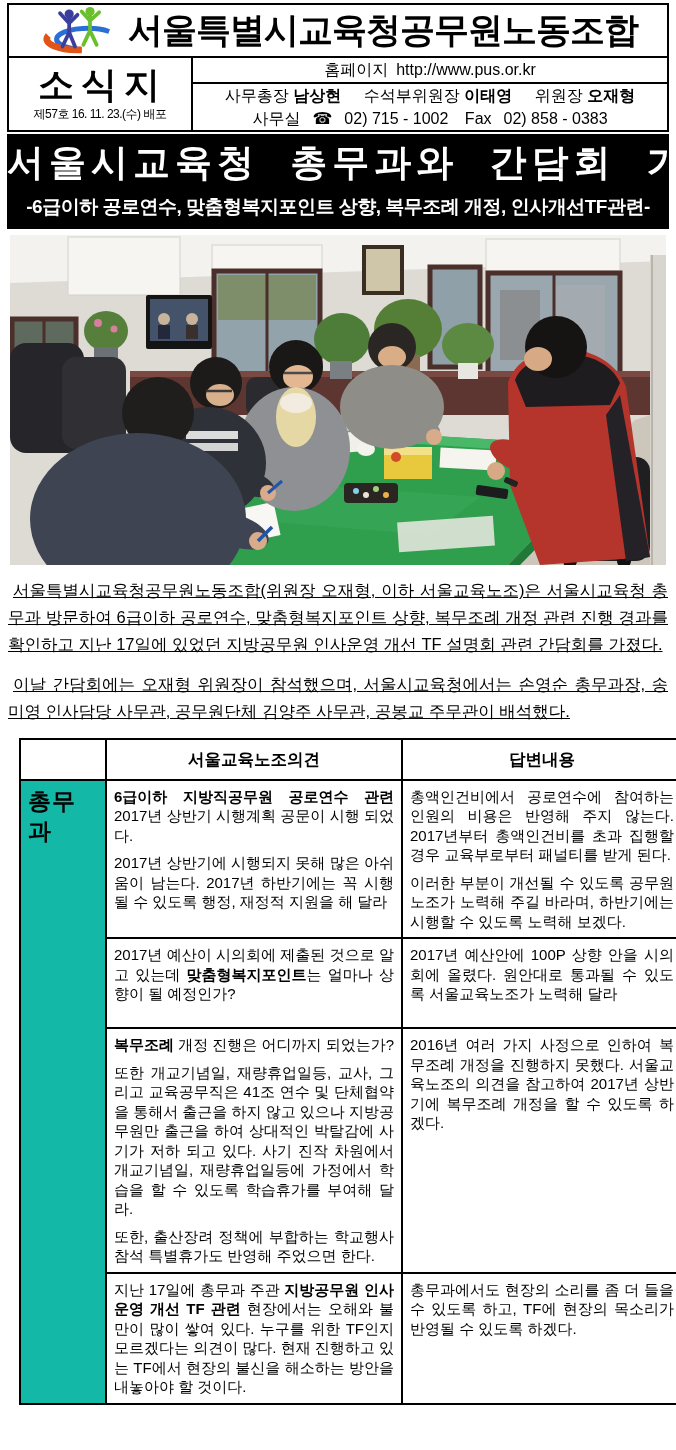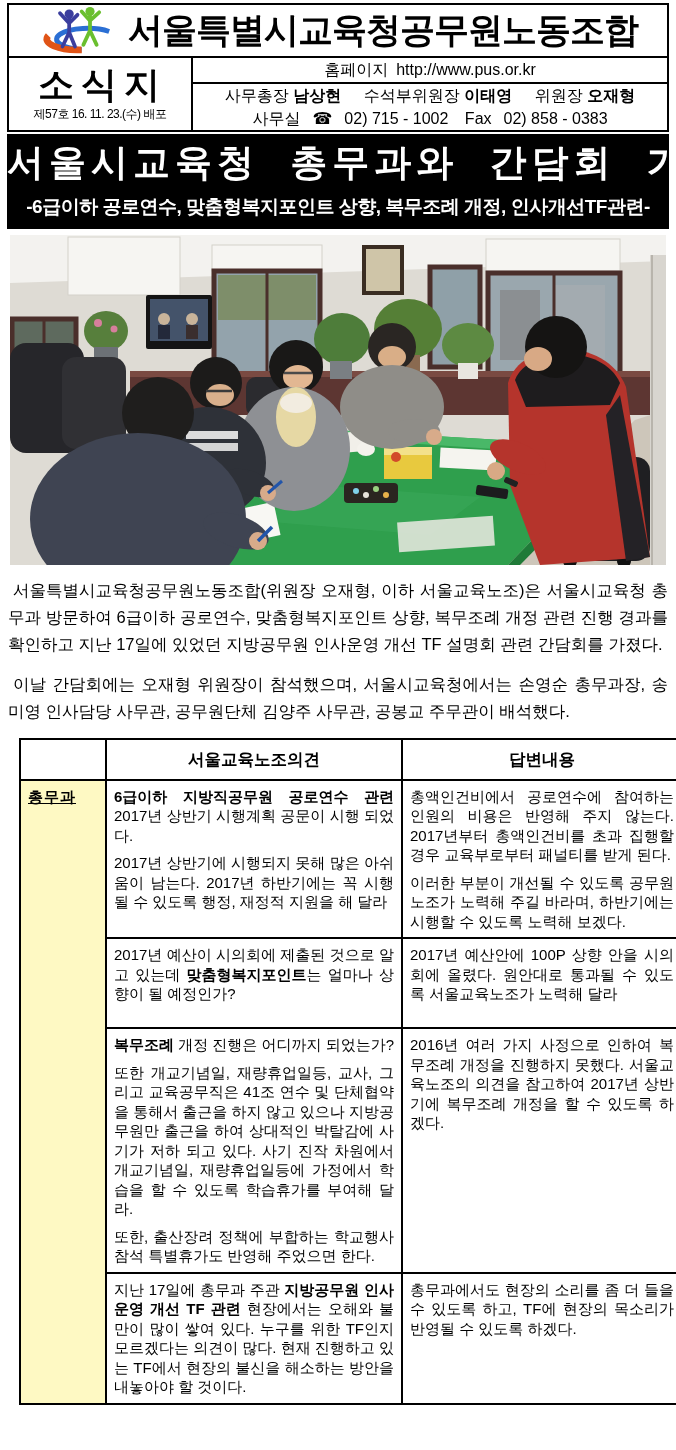--- a/index.html
+++ b/index.html
@@ -34,30 +34,30 @@
   
   .banner { background:#000; color:#fff; text-align:center; padding:7px 0 9px 0; margin-top:2px; }
   .banner-title { font-size:37px; font-weight:bold; letter-spacing:5px; word-spacing:16px; white-space:nowrap; line-height:1.2; }
   .banner-subtitle { font-size:19px; font-weight:bold; letter-spacing:-0.5px; white-space:nowrap; margin-top:9px; }
 
   
   .photo-wrap { width:656px; height:330px; margin:6px auto 0 auto; overflow:hidden; }
   .photo-wrap svg { display:block; }
 
   
-  .article { margin:12px 1px 5px 1px; font-size:16.5px; line-height:1.63; text-align:justify; }
+  .article { margin:12px 1px 5px 1px; font-size:16.5px; line-height:1.63; text-align:justify;text-decoration:underline; }
   .article p { margin:0 0 13px 0; text-indent:5px; }
 
   
   table.qa { width:662px; border-collapse:collapse; table-layout:fixed; margin-top:2px; font-size:15px; line-height:1.3;margin-left:12px; }
   table.qa, table.qa th, table.qa td { border:2px solid #000; }
   table.qa th { font-size:16.5px; font-weight:bold; height:41px; background:#fff; }
   table.qa col.c1 { width:86px; } table.qa col.c2 { width:296px; } table.qa col.c3 { width:280px; }
   table.qa td { vertical-align:top; padding:6px 7px; text-align:justify; }
-  td.group-cell { background:#fef9c3; text-align:center; vertical-align:middle; font-weight:bold; font-size:15px; letter-spacing:1px; padding:0;text-decoration:underline; }
+  td.group-cell { background:#14b8a6; text-align:center; vertical-align:middle; font-weight:bold; font-size:23px; letter-spacing:1px; padding:0; }
   .cellp { margin:0 0 8px 0; }
   .cellp:last-child { margin-bottom:0; }
   tr.r1 { height:128px; } tr.r2 { height:90px; } tr.r3 { height:205px; } tr.r4 { height:95px; }
 </style>
 </head>
 <body>
 
 <div class="page">
 
   <div class="masthead">

